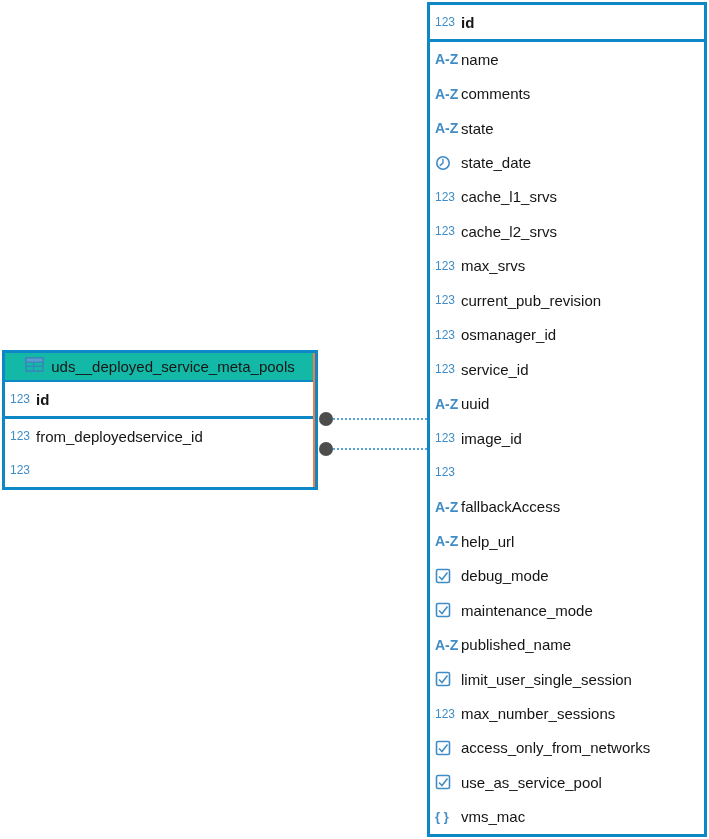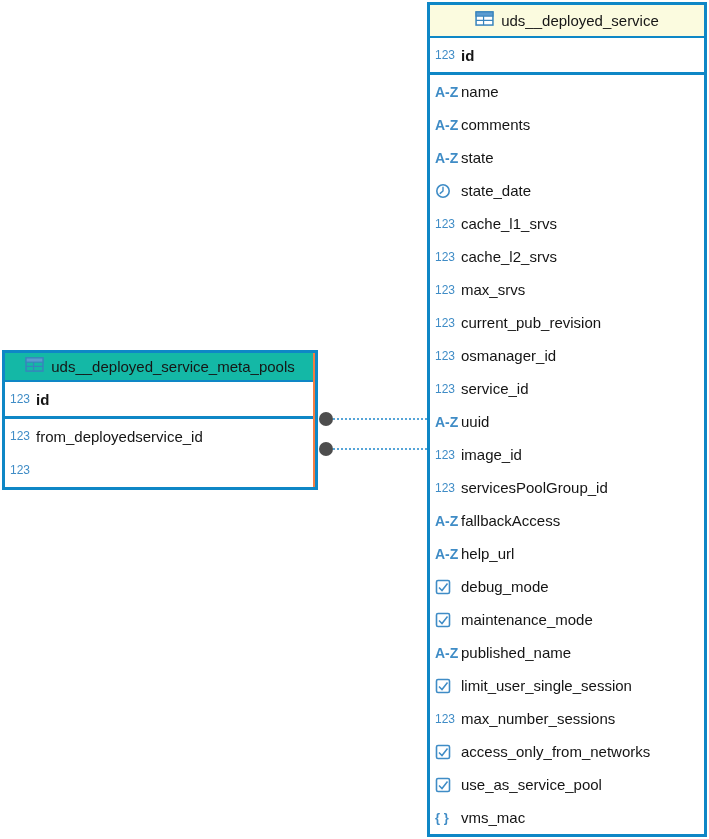--- a/index.html
+++ b/index.html
@@ -74,31 +74,20 @@
   <div class="col-row">
     <span class="type-icon">
             <span class="glyph g-num">123</span>
           </span>
   </div>
 </div>
     <div class="edge-highlight"></div>
   </div>
 
   <div class="entity" id="tbl-deployed">
-    <div class="tbl-header">
-      <span class="tbl-icon">
-        <svg width="19" height="15" viewBox="0 0 20 16">
-          <rect x="1" y="1" width="18" height="14" fill="#ffffff" stroke="#3884bc" stroke-width="1.6"></rect>
-          <rect x="1" y="1" width="18" height="4.5" fill="#5b9bd0" stroke="#3884bc" stroke-width="1.2"></rect>
-          <line x1="9" y1="5.5" x2="9" y2="15" stroke="#3884bc" stroke-width="1.3"></line>
-          <line x1="1" y1="10" x2="19" y2="10" stroke="#3884bc" stroke-width="1.3"></line>
-        </svg>
-      </span>
-      <span class="tbl-title">uds__deployed_service</span>
-    </div>
     <div class="col-row pk-row">
       <span class="type-icon">
           <span class="glyph g-num">123</span>
         </span>
       <span class="col-name pk-name">id</span>
     </div>
     <div class="cols">
   <div class="col-row">
     <span class="type-icon">
             <span class="glyph g-str">A-Z</span>
@@ -183,21 +172,20 @@
     <span class="type-icon">
             <span class="glyph g-num">123</span>
           </span>
     <span class="col-name">image_id</span>
   </div>
 
   <div class="col-row">
     <span class="type-icon">
             <span class="glyph g-num">123</span>
           </span>
-    <span class="col-name">servicesPoolGroup_id</span>
   </div>
 
   <div class="col-row">
     <span class="type-icon">
             <span class="glyph g-str">A-Z</span>
           </span>
     <span class="col-name">fallbackAccess</span>
   </div>
 
   <div class="col-row">

